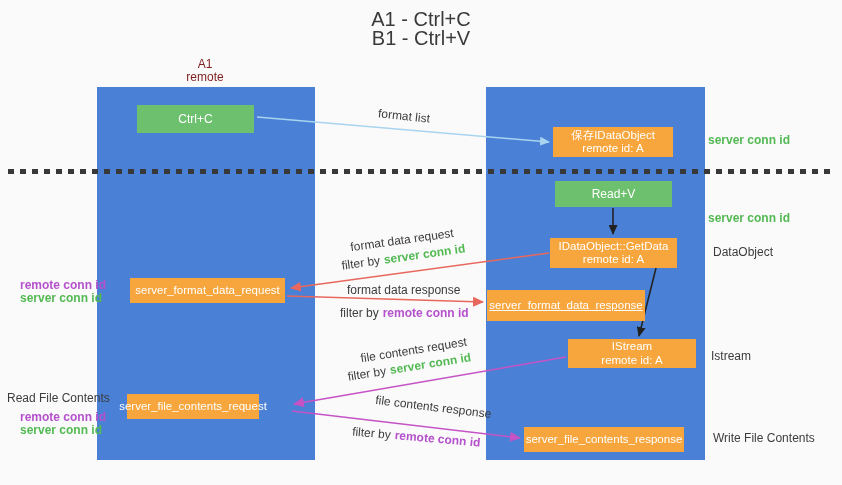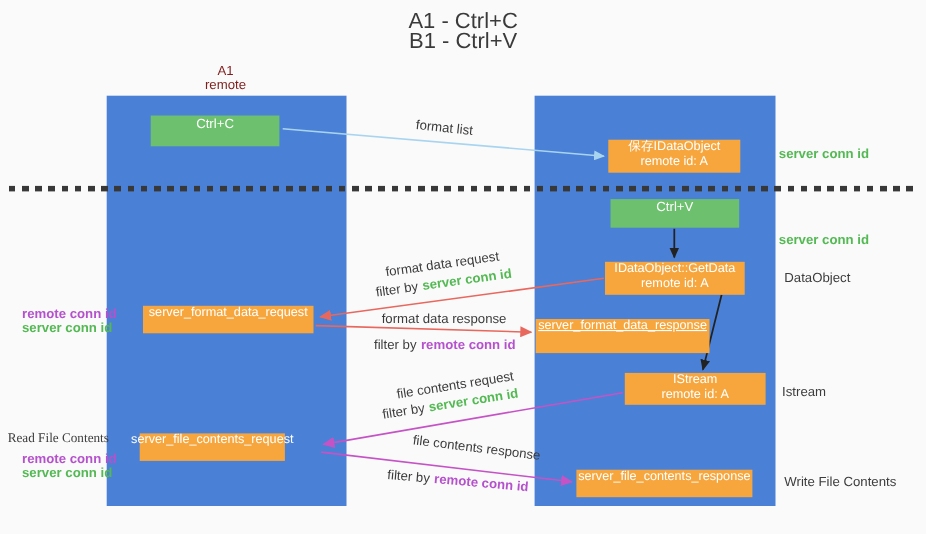--- a/index.html
+++ b/index.html
@@ -8,21 +8,21 @@
     position:relative; width:842px; height:485px; overflow:hidden;
     background:#fafafa; font-family:"Liberation Sans", sans-serif;
     color:#3a3a3a;
   }
   .title { position:absolute; top:10px; left:0; width:842px; text-align:center;
            font-size:20px; line-height:19px; color:#3a3a3a; }
   .lifeline-head { position:absolute; text-align:center; font-size:12px; line-height:13px; color:#7f1d1d; }
   .lifeline { position:absolute; background:#4a80d5; top:87px; height:373px; }
   .divider { position:absolute; left:8px; top:169px; width:828px; height:5px;
              background:repeating-linear-gradient(90deg,#383838 0 6px,transparent 6px 12px); }
-  .node { position:absolute; display:flex; flex-direction:column; 
+  .node { position:absolute; display:flex; flex-direction:column; justify-content:center;
           align-items:center; color:#fff; text-align:center; }
   .node.green { background:#6dc06d; font-size:12px; }
   .node.orange { background:#f7a63d; font-size:11.5px; line-height:13.5px; }
   .side-label { position:absolute; font-size:12px; white-space:nowrap; }
   .bold-green { color:#53b953; font-weight:bold; }
   .bold-purple { color:#b551cc; font-weight:bold; }
   .plain { color:#3c3c3c; }
   .arrow-label { position:absolute; font-size:12px; white-space:nowrap; color:#3c3c3c;
                  transform-origin:center; }
   .arrow-label .g { color:#53b953; font-weight:bold; margin-left:4px; }
@@ -76,21 +76,21 @@
   <div class="node green" style="left:137px; top:105px; width:117px; height:28px;">
     <span>Ctrl+C</span>
   </div>
 
   <div class="node orange" style="left:553px; top:127px; width:120px; height:30px;">
     <span>保存IDataObject</span>
     <span>remote id: A</span>
   </div>
 
   <div class="node green" style="left:555px; top:181px; width:117px; height:26px;">
-    <span>Ctrl+V</span>
+    <span>Read+V</span>
   </div>
 
   <div class="node orange" style="left:550px; top:238px; width:127px; height:30px;">
     <span>IDataObject::GetData</span>
     <span>remote id: A</span>
   </div>
 
   <div class="node orange" style="left:130px; top:278px; width:155px; height:25px;">
     <span>server_format_data_request</span>
   </div>
@@ -113,21 +113,21 @@
   </div>
 
   <div class="side-label bold-green" style="left:708px; top:133px;">server conn id</div>
   <div class="side-label bold-green" style="left:708px; top:211px;">server conn id</div>
   <div class="side-label plain" style="left:713px; top:245px;">DataObject</div>
   <div class="side-label plain" style="left:711px; top:349px;">Istream</div>
   <div class="side-label plain" style="left:713px; top:431px;">Write File Contents</div>
 
   <div class="side-label bold-purple" style="left:20px; top:278px;">remote conn id</div>
   <div class="side-label bold-green" style="left:20px; top:291px;">server conn id</div>
-  <div class="side-label plain" style="left:7px; top:391px;font-family:Liberation Serif, serif;">Read File Contents</div>
+  <div class="side-label plain" style="left:7px; top:391px;">Read File Contents</div>
   <div class="side-label bold-purple" style="left:20px; top:410px;">remote conn id</div>
   <div class="side-label bold-green" style="left:20px; top:423px;">server conn id</div>
 
   <div class="arrow-label" style="left:378px; top:109px; transform:rotate(6deg);">format list</div>
 
   <div class="arrow-label" style="left:350px; top:233px; transform:rotate(-8deg);">format data request</div>
   <div class="arrow-label" style="left:341px; top:250px; transform:rotate(-8deg);">
     <span>filter by</span><span class="g">server conn id</span>
   </div>
 

